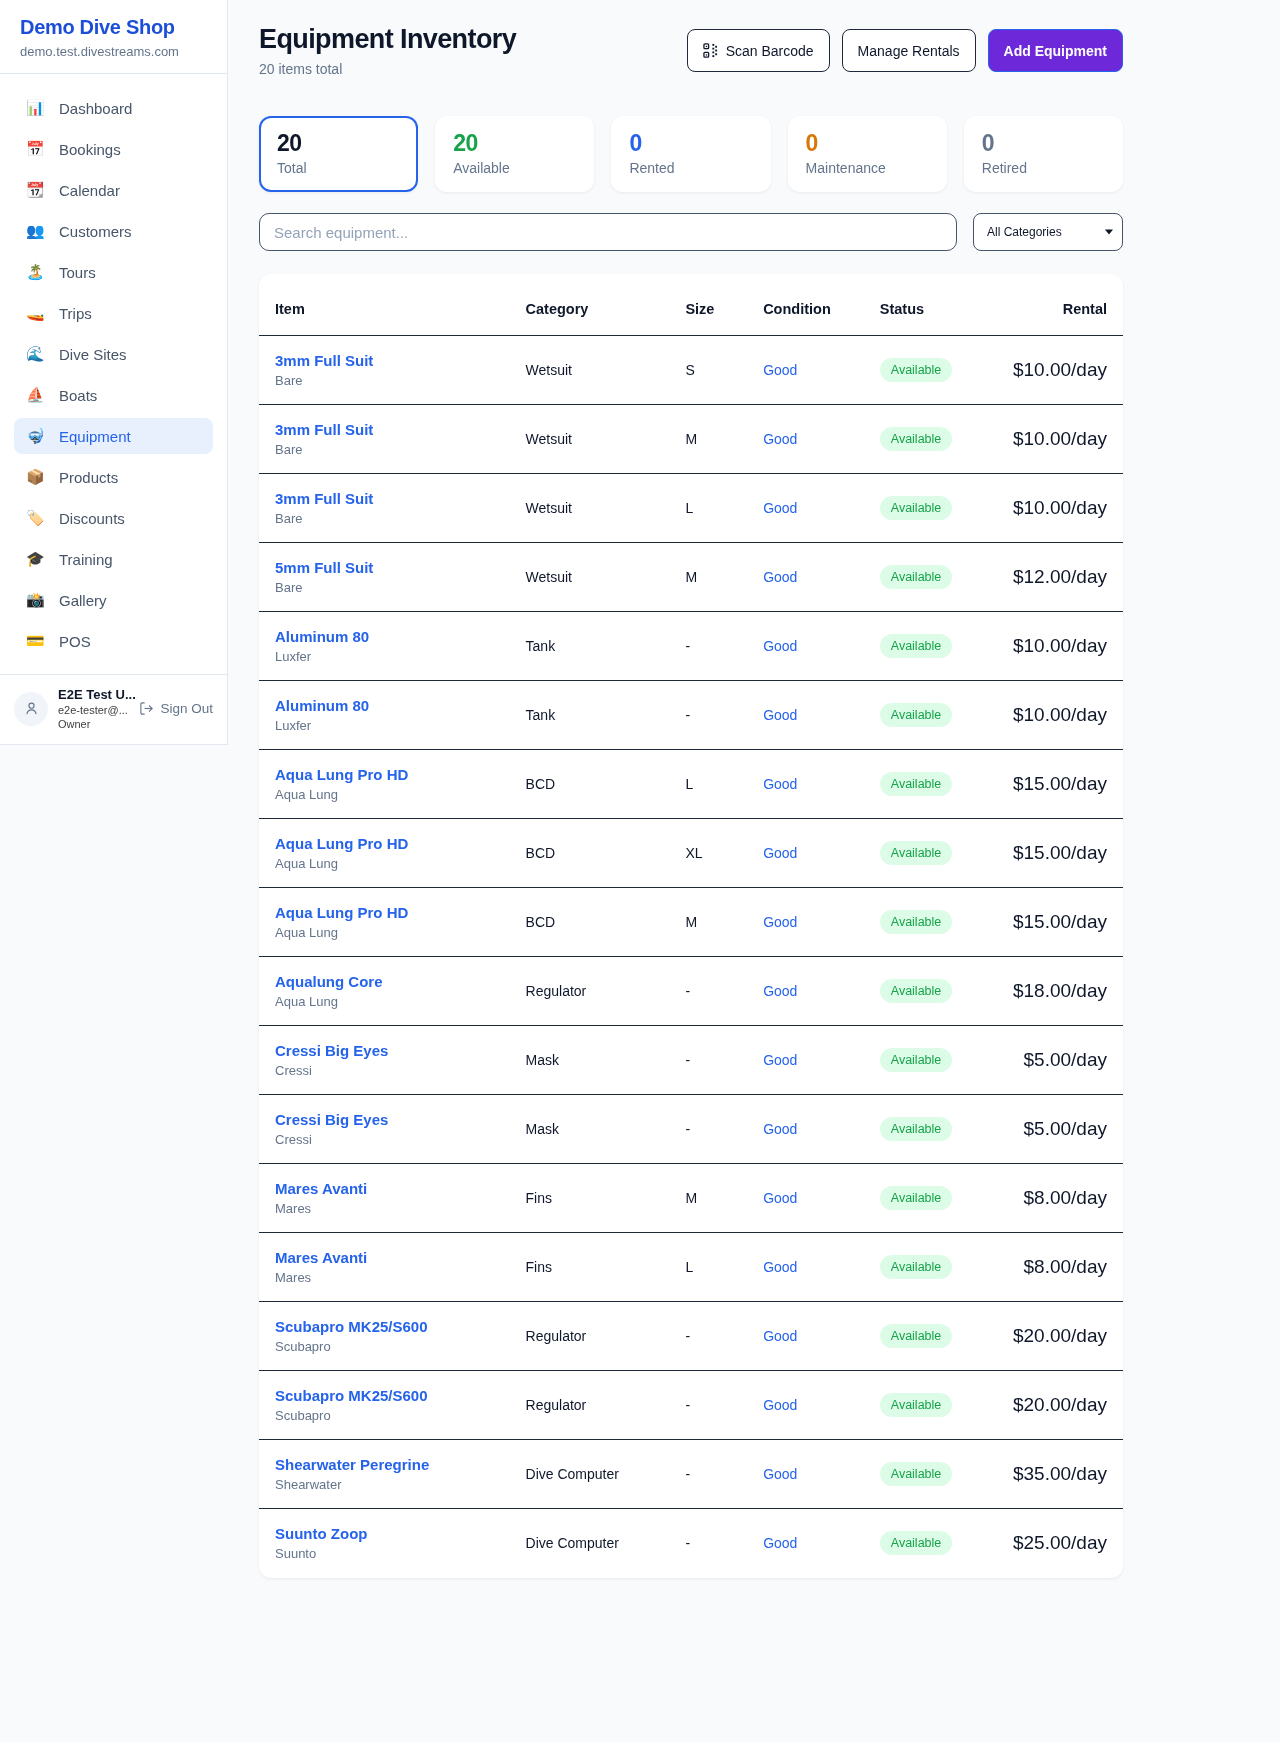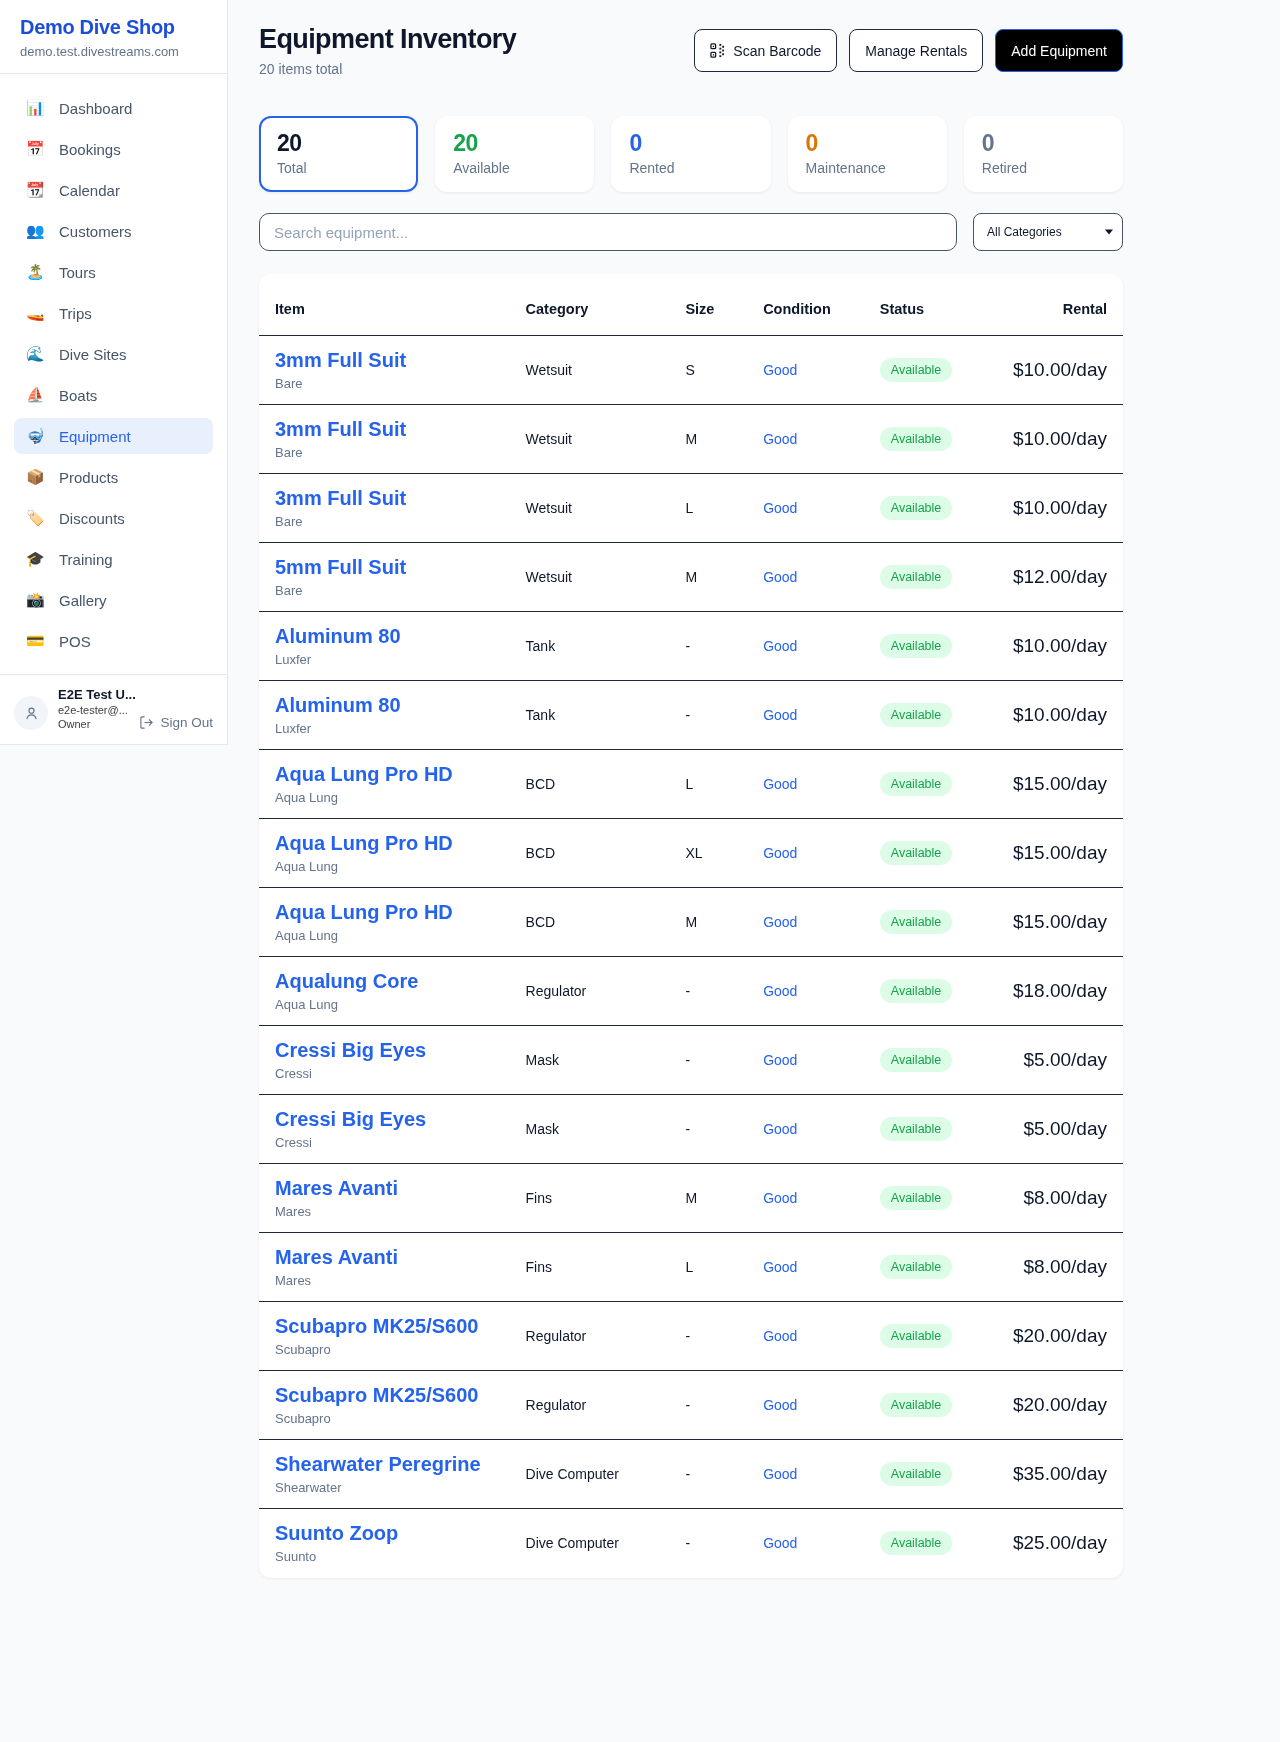--- a/index.html
+++ b/index.html
@@ -8,39 +8,39 @@
 
   
   .sidebar { width:228px; flex:0 0 228px; background:#ffffff; border-right:1px solid #e2e8f0; border-bottom:1px solid #e2e8f0; }
   .brand-box { padding:16px 20px 14px; border-bottom:1px solid #e2e8f0; }
   .brand { font-size:20px; font-weight:700; color:#1d4ed8; letter-spacing:-0.3px; }
   .brand-domain { font-size:13px; color:#64748b; margin-top:5px; }
   nav { padding:16px 14px 10px; }
   .nav-item { display:flex; align-items:center; gap:13px; padding:9px 12px; border-radius:8px; margin-bottom:5px; font-size:15px; color:#475569; cursor:pointer; }
   .nav-item .nav-icon { width:20px; font-size:15px; text-align:center; }
   .nav-item.active { background:#e8f0fe; color:#2563eb; font-weight:500; }
-  .user-box { border-top:1px solid #e2e8f0; padding:12px 14px 14px; display:flex; align-items:flex-end; gap:10px; }
+  .user-box { border-top:1px solid #e2e8f0; padding:12px 14px 14px; display:flex; align-items:center; gap:10px; }
   .avatar { width:34px; height:34px; border-radius:50%; background:#f1f5f9; display:flex; align-items:center; justify-content:center; flex:0 0 34px; }
   .avatar svg { width:17px; height:17px; stroke:#64748b; fill:none; stroke-width:1.6; }
   .user-info { min-width:0; flex:1; }
   .user-name { font-size:13px; font-weight:700; color:#0f172a; white-space:nowrap; }
   .user-email, .user-role { font-size:11px; color:#404040; margin-top:2px; white-space:nowrap; }
   .signout { display:flex; align-items:center; gap:6px; color:#64748b; font-size:13.5px; cursor:pointer; white-space:nowrap; }
   .signout svg { width:15px; height:15px; stroke:#64748b; fill:none; stroke-width:1.8; }
 
   
   .main { flex:1; padding:24px 0 24px 31px; }
   .content { width:864px; }
   .page-header { display:flex; align-items:flex-start; justify-content:space-between; }
   .page-title { font-size:27px; font-weight:700; letter-spacing:-0.6px; }
   .page-subtitle { font-size:14px; color:#64748b; margin-top:6px; }
   .header-actions { display:flex; gap:12px; margin-top:5px; }
   .btn { height:43px; display:inline-flex; align-items:center; gap:8px; padding:0 15px; border-radius:8px; background:#fff; border:1px solid #1e293b; font-size:14px; font-weight:500; color:#0f172a; cursor:pointer; font-family:inherit; }
   .btn svg { width:15px; height:15px; }
-  .btn-primary { background:#000000; border-color:#2563eb; color:#fff; font-weight:400; }
+  .btn-primary { background:#6d28d9; border-color:#2563eb; color:#fff; font-weight:700; }
 
   
   .stats { display:flex; gap:17px; margin-top:27px; }
   .stat-card { flex:1; background:#fff; border:1px solid transparent; border-radius:12px; padding:13px 17px 15px; box-shadow:0 1px 3px rgba(15,23,42,.07); cursor:pointer;margin-top:12px; }
   .stat-card.selected { border:2px solid #2563eb; padding:12px 16px 14px; }
   .stat-value { font-size:23px; font-weight:700; letter-spacing:-0.5px; }
   .stat-label { font-size:14px; color:#64748b; margin-top:3px; }
 
   
   .filters { display:flex; gap:16px; margin-top:21px; }
@@ -50,21 +50,21 @@
   .category-select { width:100%; height:38px; border:1px solid #475569; border-radius:8px; background:#fff; font-size:12px; font-weight:500; font-family:inherit; color:#0f172a; padding:0 26px 0 13px; appearance:none; -webkit-appearance:none; cursor:pointer; }
   .select-arrow { position:absolute; right:10px; top:50%; transform:translateY(-50%); width:0; height:0; border-left:4.5px solid transparent; border-right:4.5px solid transparent; border-top:5.5px solid #0f172a; pointer-events:none; }
 
   
   .table-card { margin-top:23px; background:#fff; border-radius:12px; box-shadow:0 1px 3px rgba(15,23,42,.07); overflow:hidden; }
   table { width:100%; border-collapse:collapse; table-layout:fixed; }
   th { text-align:left; font-size:14.5px; font-weight:700; padding:27px 16px 18px; border-bottom:1px solid #1f2937; color:#0f172a; }
   th.col-rental, td.cell-rental { text-align:right; }
   td { padding:12px 16px; border-bottom:1px solid #1f2937; vertical-align:middle; height:69px; }
   tr:last-child td { border-bottom:none; }
-  .item-name { color:#2563eb; font-size:20px; font-weight:600; cursor:pointer; }
+  .item-name { color:#2563eb; font-size:15px; font-weight:600; cursor:pointer; }
   .item-brand { color:#64748b; font-size:13px; margin-top:4px; }
   .cell-category, .cell-size { font-size:14px; color:#0f172a; }
   .cell-condition a, .condition-link { color:#2563eb; font-size:14px; font-weight:500; text-decoration:none; cursor:pointer; }
   .status-pill { display:inline-block; background:#dcfce7; color:#16a34a; font-size:12.5px; font-weight:500; padding:5px 11px; border-radius:999px; }
   .cell-rental { font-size:19px; color:#0f172a; }
 </style>
 </head>
 <body>
 
 <aside class="sidebar">

